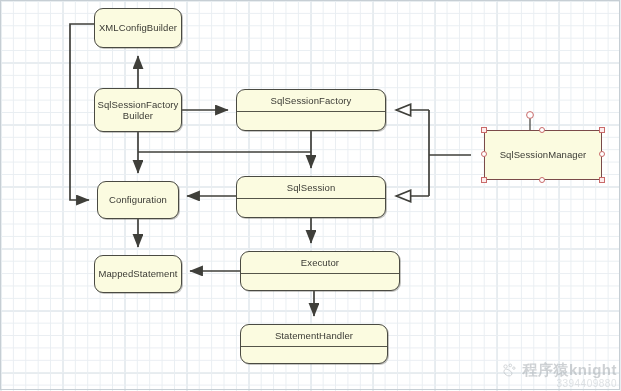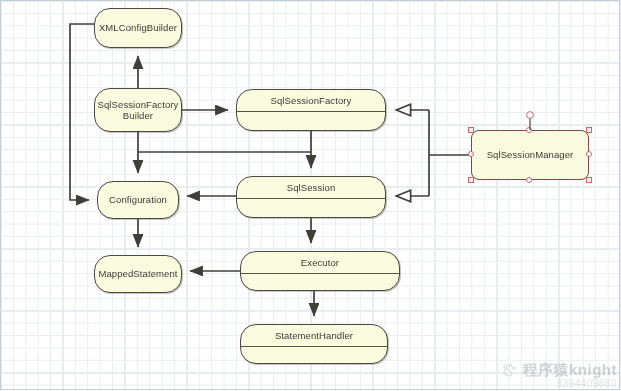--- a/index.html
+++ b/index.html
@@ -41,21 +41,21 @@
     left: 0; top: 0;
     width: 621px;
     height: 391px;
     overflow: visible;
   }
   .node {
     position: absolute;
     box-sizing: border-box;
     background: #fbfbe0;
     border: 1.6px solid #4a4a42;
-    border-radius: 16px;
+    border-radius: 9px;
     box-shadow: 1px 1px 0 rgba(90,90,80,0.35);
   }
   .node .title {
     display: flex;
     align-items: center;
     justify-content: center;
     text-align: center;
     color: #3a3a34;
     font-size: 9.5px;
     line-height: 11.5px;
@@ -68,22 +68,23 @@
   .node.sectioned .title {
     height: 22px;
     border-bottom: 1.4px solid #55554a;
   }
   .node.sectioned .body {
     height: calc(100% - 22px);
   }
   
   .node.selected {
     border: 1.5px solid #7a4a4a;
-    border-radius: 8px;
+    border-radius: 0;
     box-shadow: none;
+    margin-left: 13px;
   }
   .handle {
     position: absolute;
     width: 6px;
     height: 6px;
     background: #fdecec;
     border: 1px solid #c96a6a;
     box-sizing: border-box;
   }
   .handle.round {

